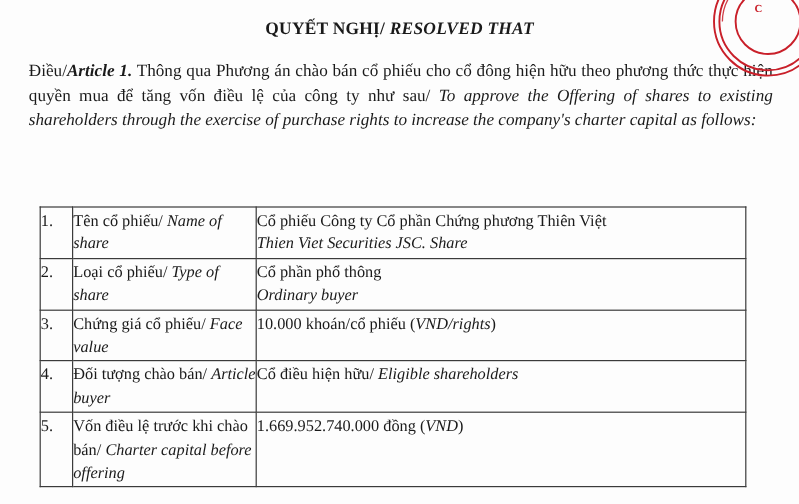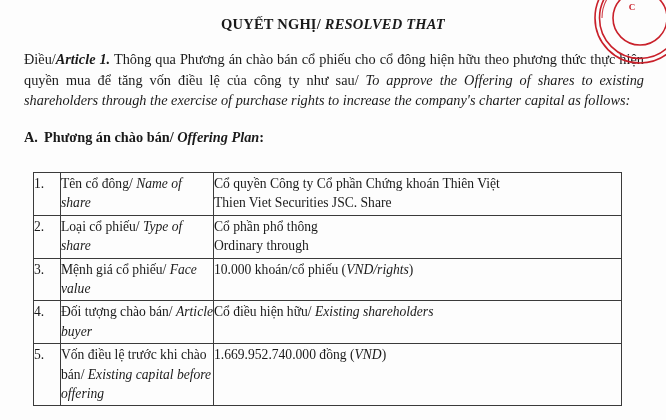--- a/index.html
+++ b/index.html
@@ -110,21 +110,21 @@
     width: 152px;
     border-left: none;
     padding-left: 5px;
     padding-right: 4px;
   }
   td.c-value {
     padding-left: 8px;
     padding-right: 6px;
   }
   .ln { display: block; }
-  .ln-it { display: block; }
+  .ln-it { display: block; font-style: italic; }
   .lbl-en { font-style: italic; }
 
   
   .stamp {
     position: absolute;
     right: -22px;
     top: -30px;
     width: 96px;
     height: 96px;
     pointer-events: none;
@@ -138,69 +138,66 @@
 <div class="doc">
 
   <div class="title-row">
     <span class="title-vi">QUYẾT NGHỊ/</span><span> </span><span class="title-en">RESOLVED THAT</span>
   </div>
 
   <div class="article-block">
     <span class="article-label-vi">Điều/</span><span class="article-label-en">Article 1.</span><span> Thông qua Phương án chào bán cổ phiếu cho cổ đông hiện hữu theo phương thức thực hiện quyền mua để tăng vốn điều lệ của công ty như sau/ </span><span class="it">To approve the Offering of shares to existing shareholders through the exercise of purchase rights to increase the company's charter capital as follows:</span>
   </div>
 
-  <div class="section-a">
-    <span class="sec-letter">A.</span><span>Phương án chào bán/ </span><span class="sec-en">Offering Plan</span><span>:</span>
-  </div>
 
   <div class="tbl-wrap">
     <table class="plan">
       <tbody>
         <tr>
           <td class="c-num">1.</td>
           <td class="c-label">
-            <span>Tên cổ đông/ </span><span class="lbl-en">Name of share</span>
-          </td>
-          <td class="c-value">
-            <span class="ln">Cổ quyền Công ty Cổ phần Chứng khoán Thiên Việt</span>
+            <span>Tên cổ phiếu/ </span><span class="lbl-en">Name of share</span>
+          </td>
+          <td class="c-value">
+            <span class="ln">Cổ phiếu Công ty Cổ phần Chứng phương Thiên Việt</span>
               <span class="ln-it">Thien Viet Securities JSC. Share</span>
           </td>
         </tr>
         <tr>
           <td class="c-num">2.</td>
           <td class="c-label">
             <span>Loại cổ phiếu/ </span><span class="lbl-en">Type of share</span>
           </td>
           <td class="c-value">
             <span class="ln">Cổ phần phổ thông</span>
-              <span class="ln-it">Ordinary through</span>
+              <span class="ln-it">Ordinary buyer</span>
           </td>
         </tr>
         <tr>
           <td class="c-num">3.</td>
           <td class="c-label">
-            <span>Mệnh giá cổ phiếu/ </span><span class="lbl-en">Face value</span>
+            <span>Chứng giá cổ phiếu/ </span><span class="lbl-en">Face value</span>
           </td>
           <td class="c-value">
             <span>10.000 khoán/cổ phiếu (</span><span class="lbl-en">VND/rights</span><span>)</span>
           </td>
         </tr>
         <tr>
           <td class="c-num">4.</td>
           <td class="c-label">
             <span>Đối tượng chào bán/ </span><span class="lbl-en">Article buyer</span>
           </td>
           <td class="c-value">
-            <span>Cổ điều hiện hữu/ </span><span class="lbl-en">Existing shareholders</span>
+            <span>Cổ điều hiện hữu/ </span><span class="lbl-en">Eligible shareholders</span>
           </td>
         </tr>
         <tr>
           <td class="c-num">5.</td>
           <td class="c-label">
-            <span>Vốn điều lệ trước khi chào bán/ </span><span class="lbl-en">Existing capital before offering</span>
+            <span>Vốn điều lệ trước khi chào bán/ </span><span class="lbl-en">Charter capital before offering</span>
           </td>
           <td class="c-value">
             <span>1.669.952.740.000 đồng (</span><span class="lbl-en">VND</span><span>)</span>
           </td>
         </tr>
       </tbody>
     </table>
   </div>
 
   <svg class="stamp" viewBox="0 0 96 96">

